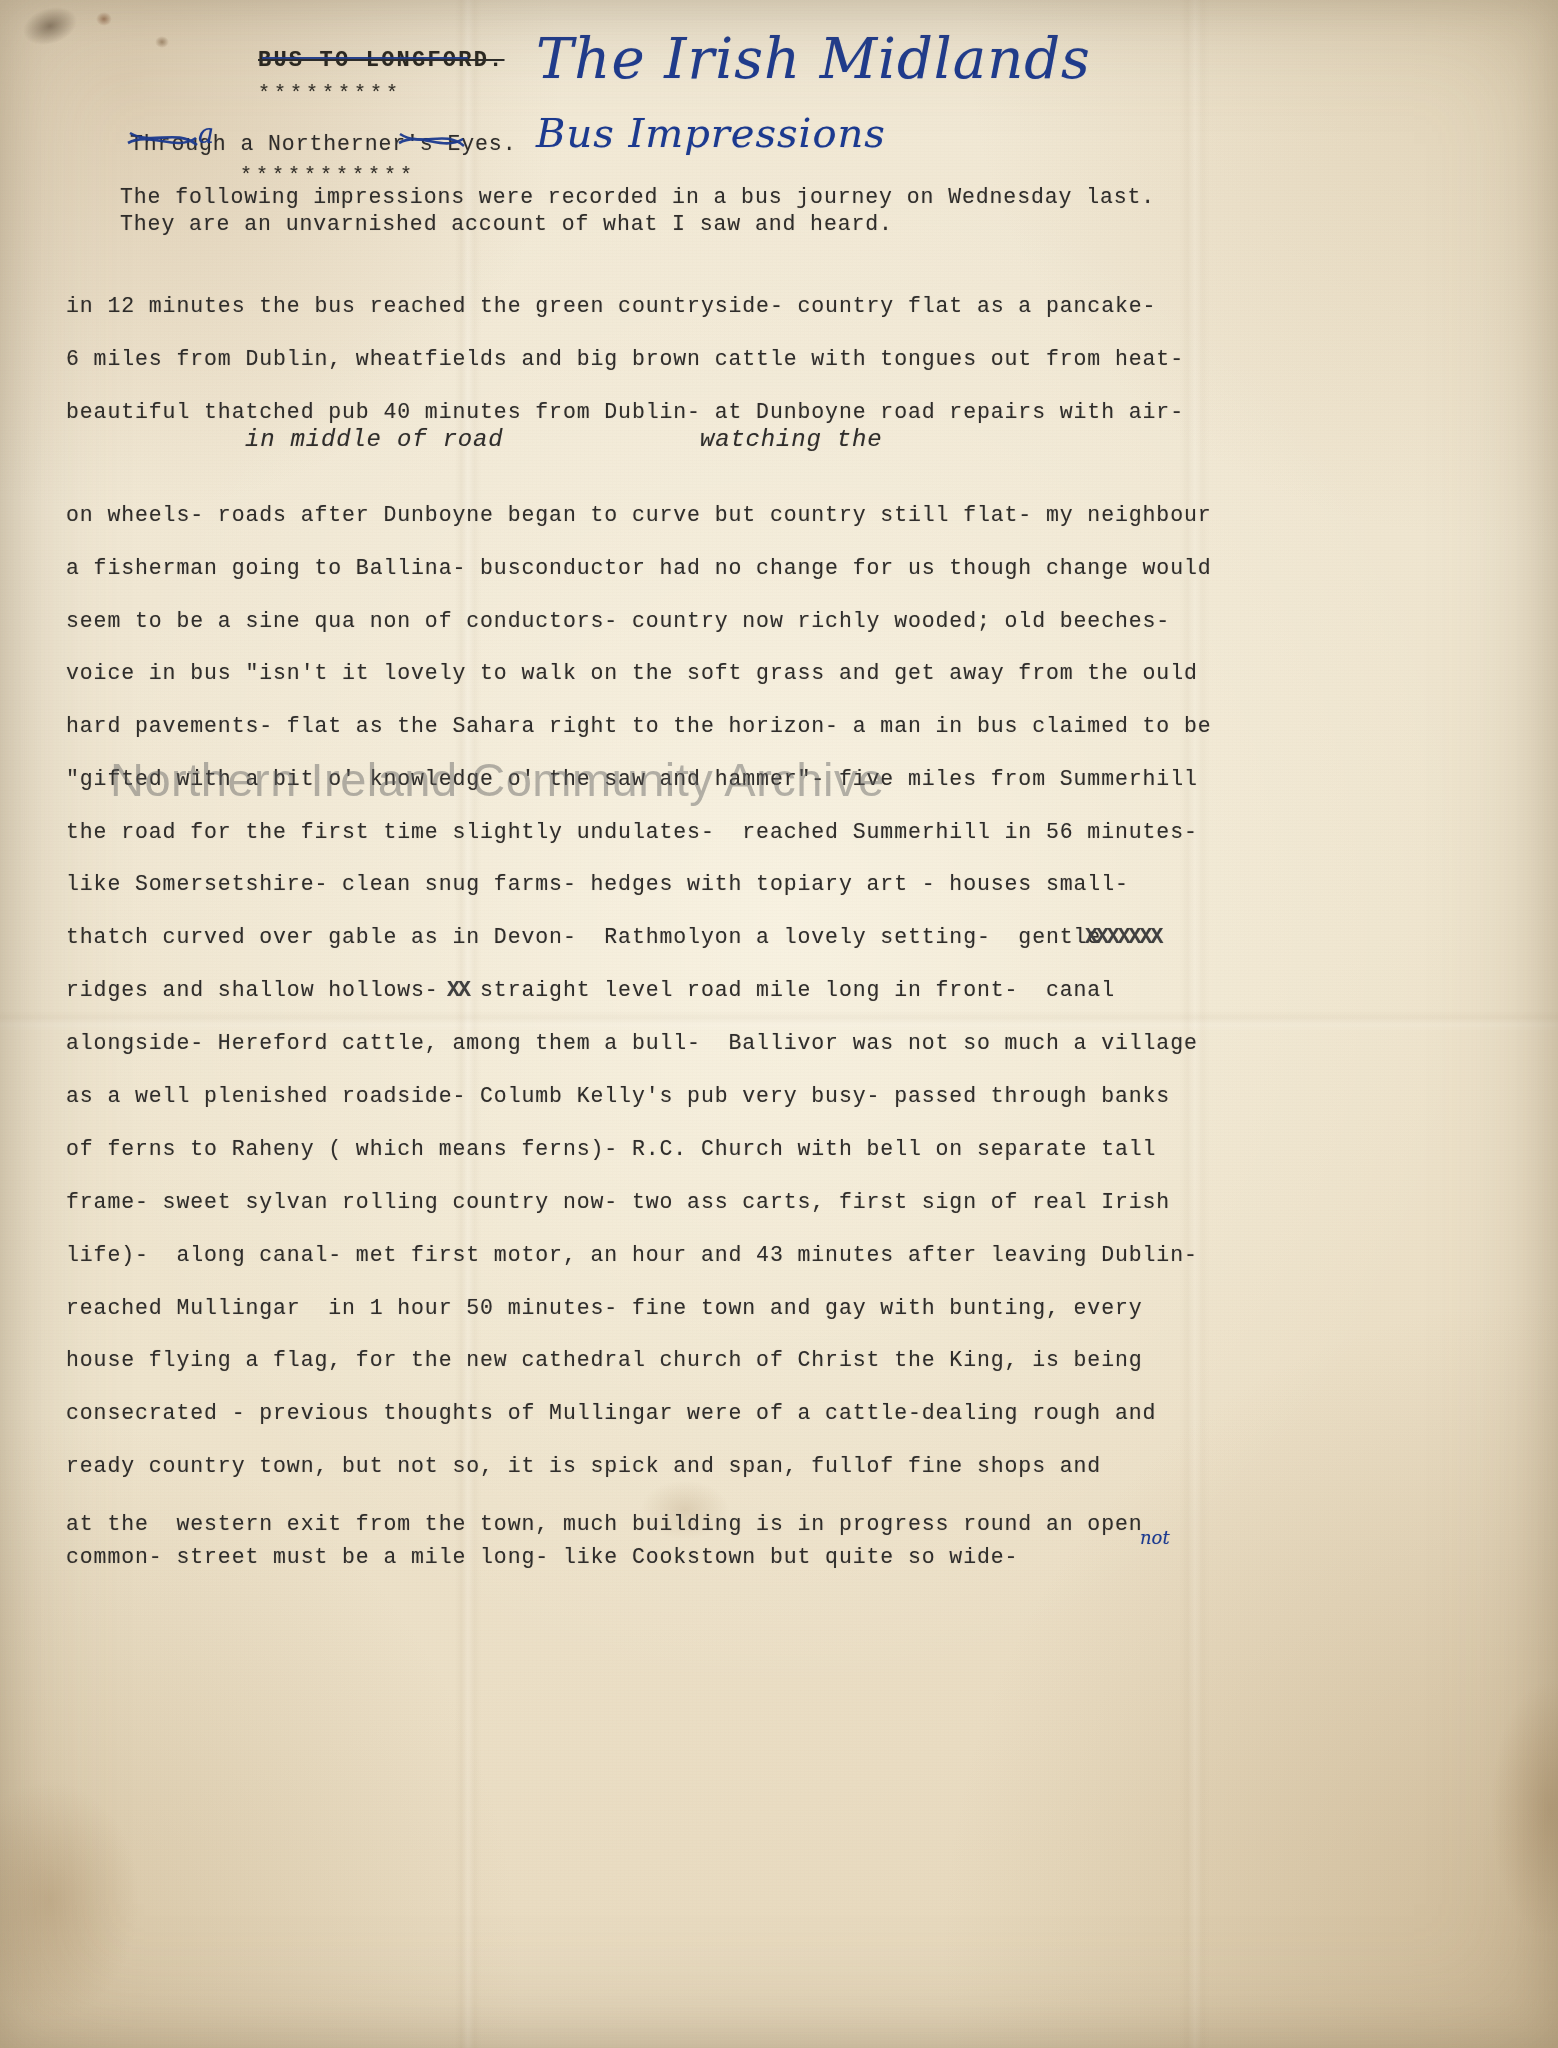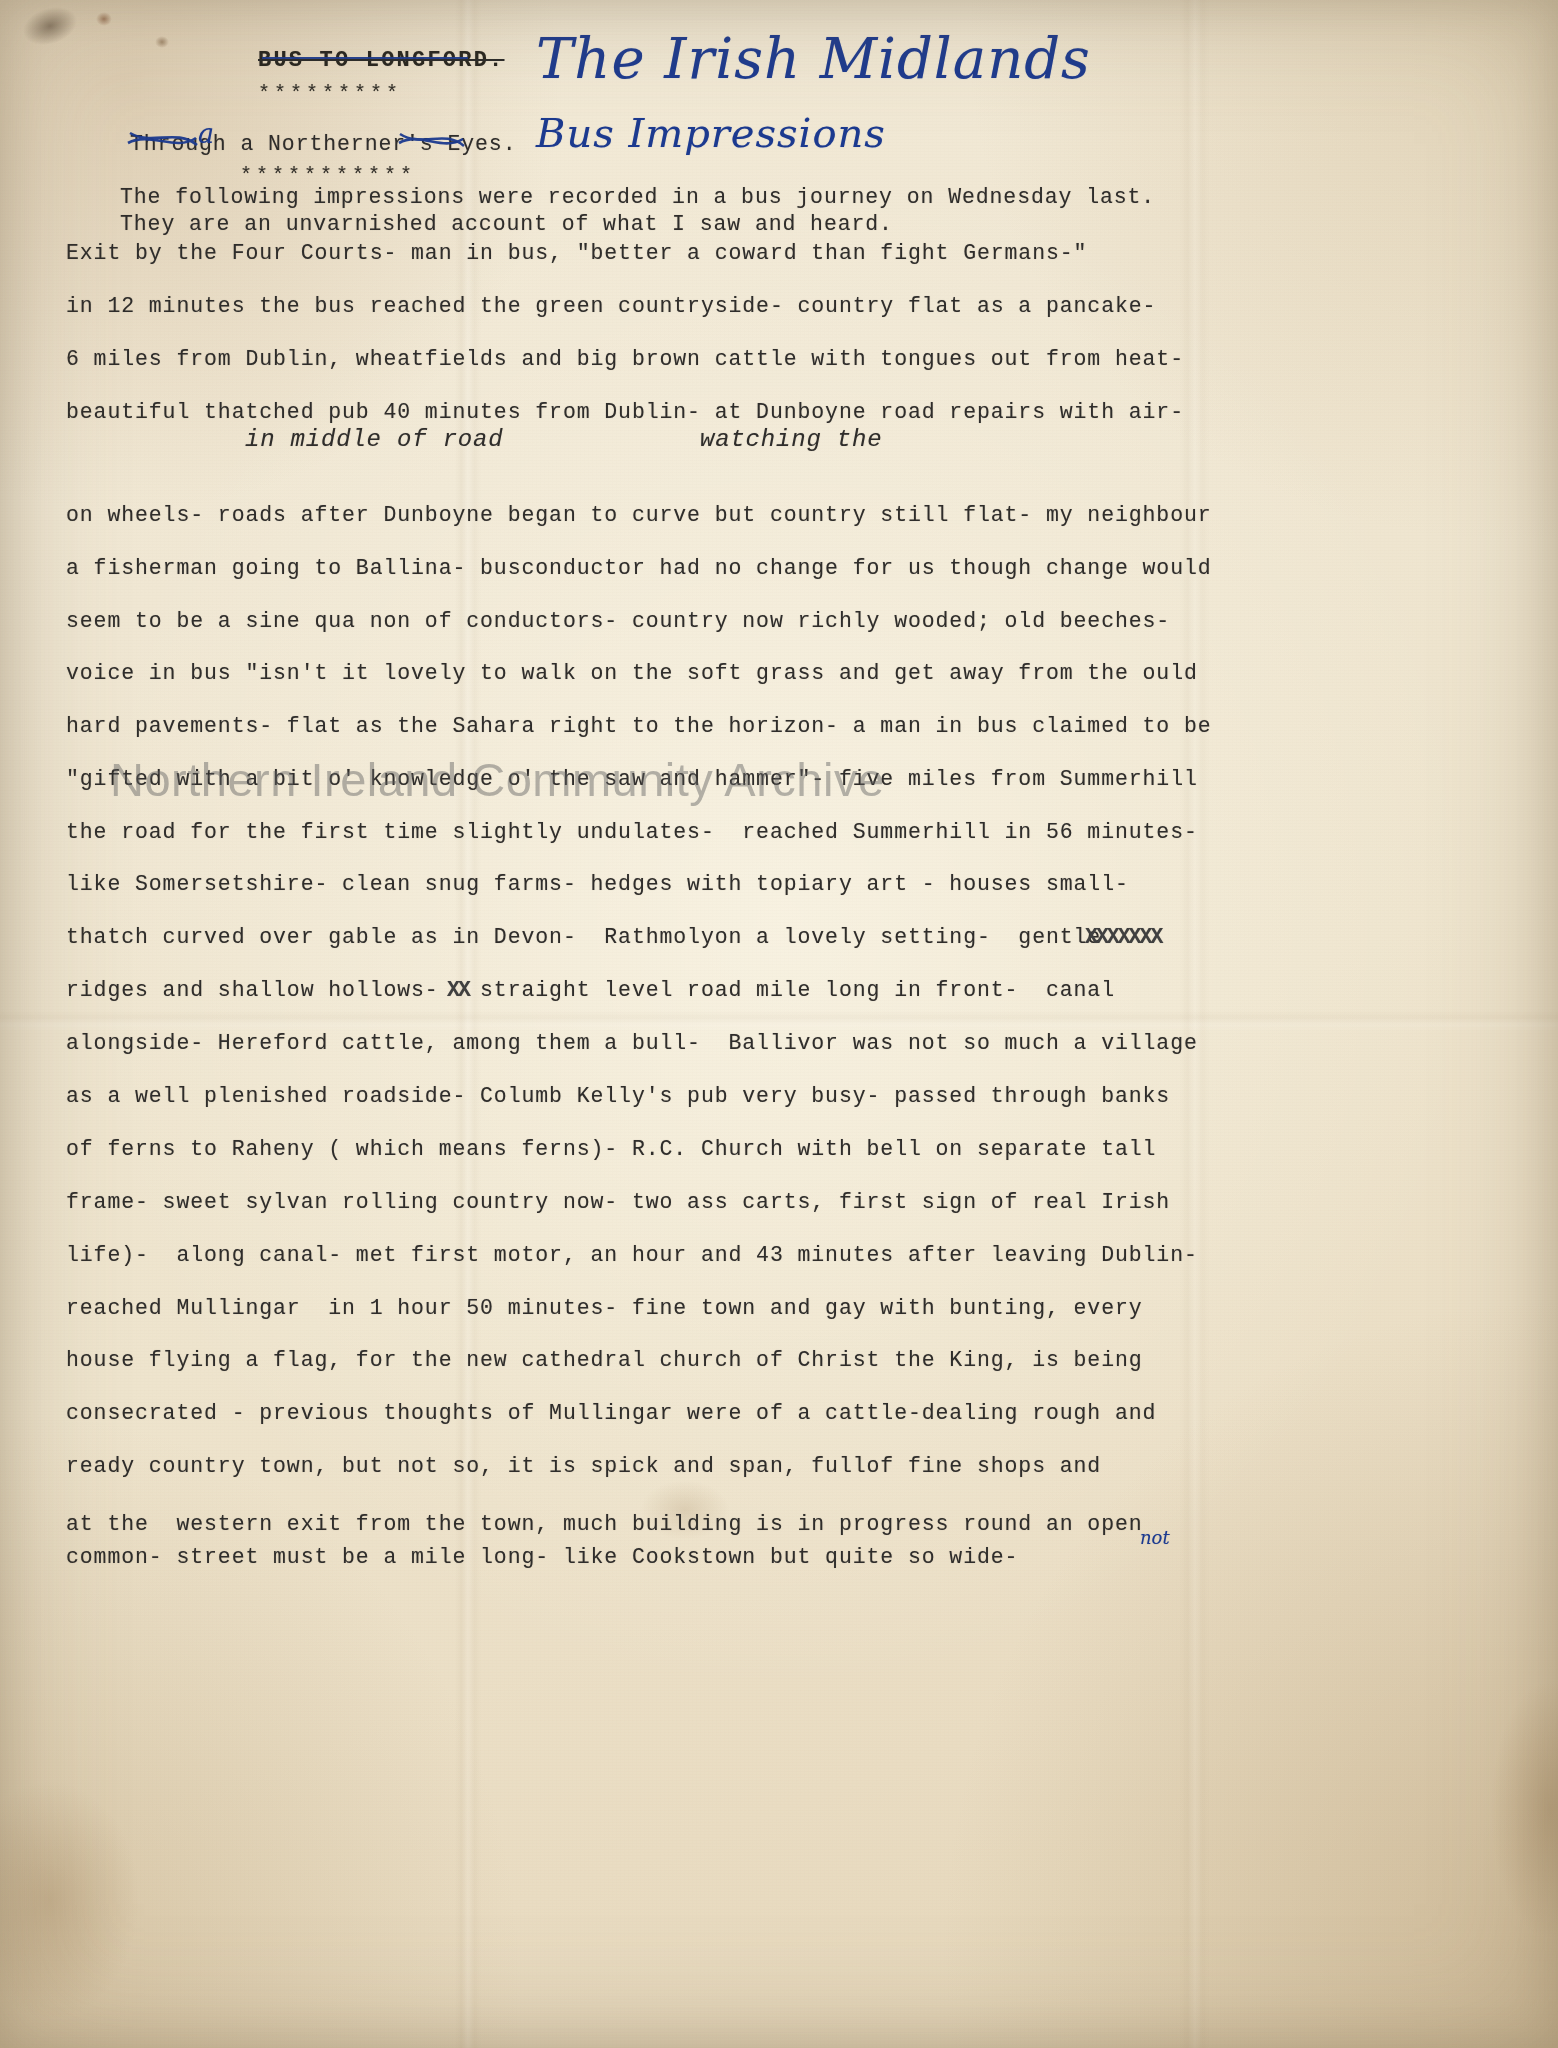--- a/index.html
+++ b/index.html
@@ -170,21 +170,20 @@
 
     <div class="tline title-line struck" style="left:258px; top:48px;">BUS TO LONGFORD.</div>
     <div class="tline stars" style="left:258px; top:82px;">*********</div>
 
     <div class="tline" style="left:130px; top:132px;">Through a Northerner's Eyes.</div>
     <div class="tline stars" style="left:240px; top:164px;">***********</div>
 
     <div class="tline" style="left:120px; top:185px;">The following impressions were recorded in a bus journey on Wednesday last.</div>
     <div class="tline" style="left:120px; top:212px;">They are an unvarnished account of what I saw and heard.</div>
 
-    <div class="tline" style="left:66px; top:241px;">Exit by the Four Courts- man in bus, "better a coward than fight Germans-"</div>
     <div class="tline" style="left:66px; top:294px;">in 12 minutes the bus reached the green countryside- country flat as a pancake-</div>
     <div class="tline" style="left:66px; top:347px;">6 miles from Dublin, wheatfields and big brown cattle with tongues out from heat-</div>
     <div class="tline" style="left:66px; top:400px;">beautiful thatched pub 40 minutes from Dublin- at Dunboyne road repairs with air-</div>
 
     <div class="tline smallins" style="left:245px; top:426px;">in middle of road</div>
     <div class="tline smallins" style="left:700px; top:426px;">watching the</div>
 
     <div class="tline" style="left:66px; top:503px;">on wheels- roads after Dunboyne began to curve but country still flat- my neighbour</div>
     <div class="tline" style="left:66px; top:556px;">a fisherman going to Ballina- busconductor had no change for us though change would</div>
     <div class="tline" style="left:66px; top:609px;">seem to be a sine qua non of conductors- country now richly wooded; old beeches-</div>

